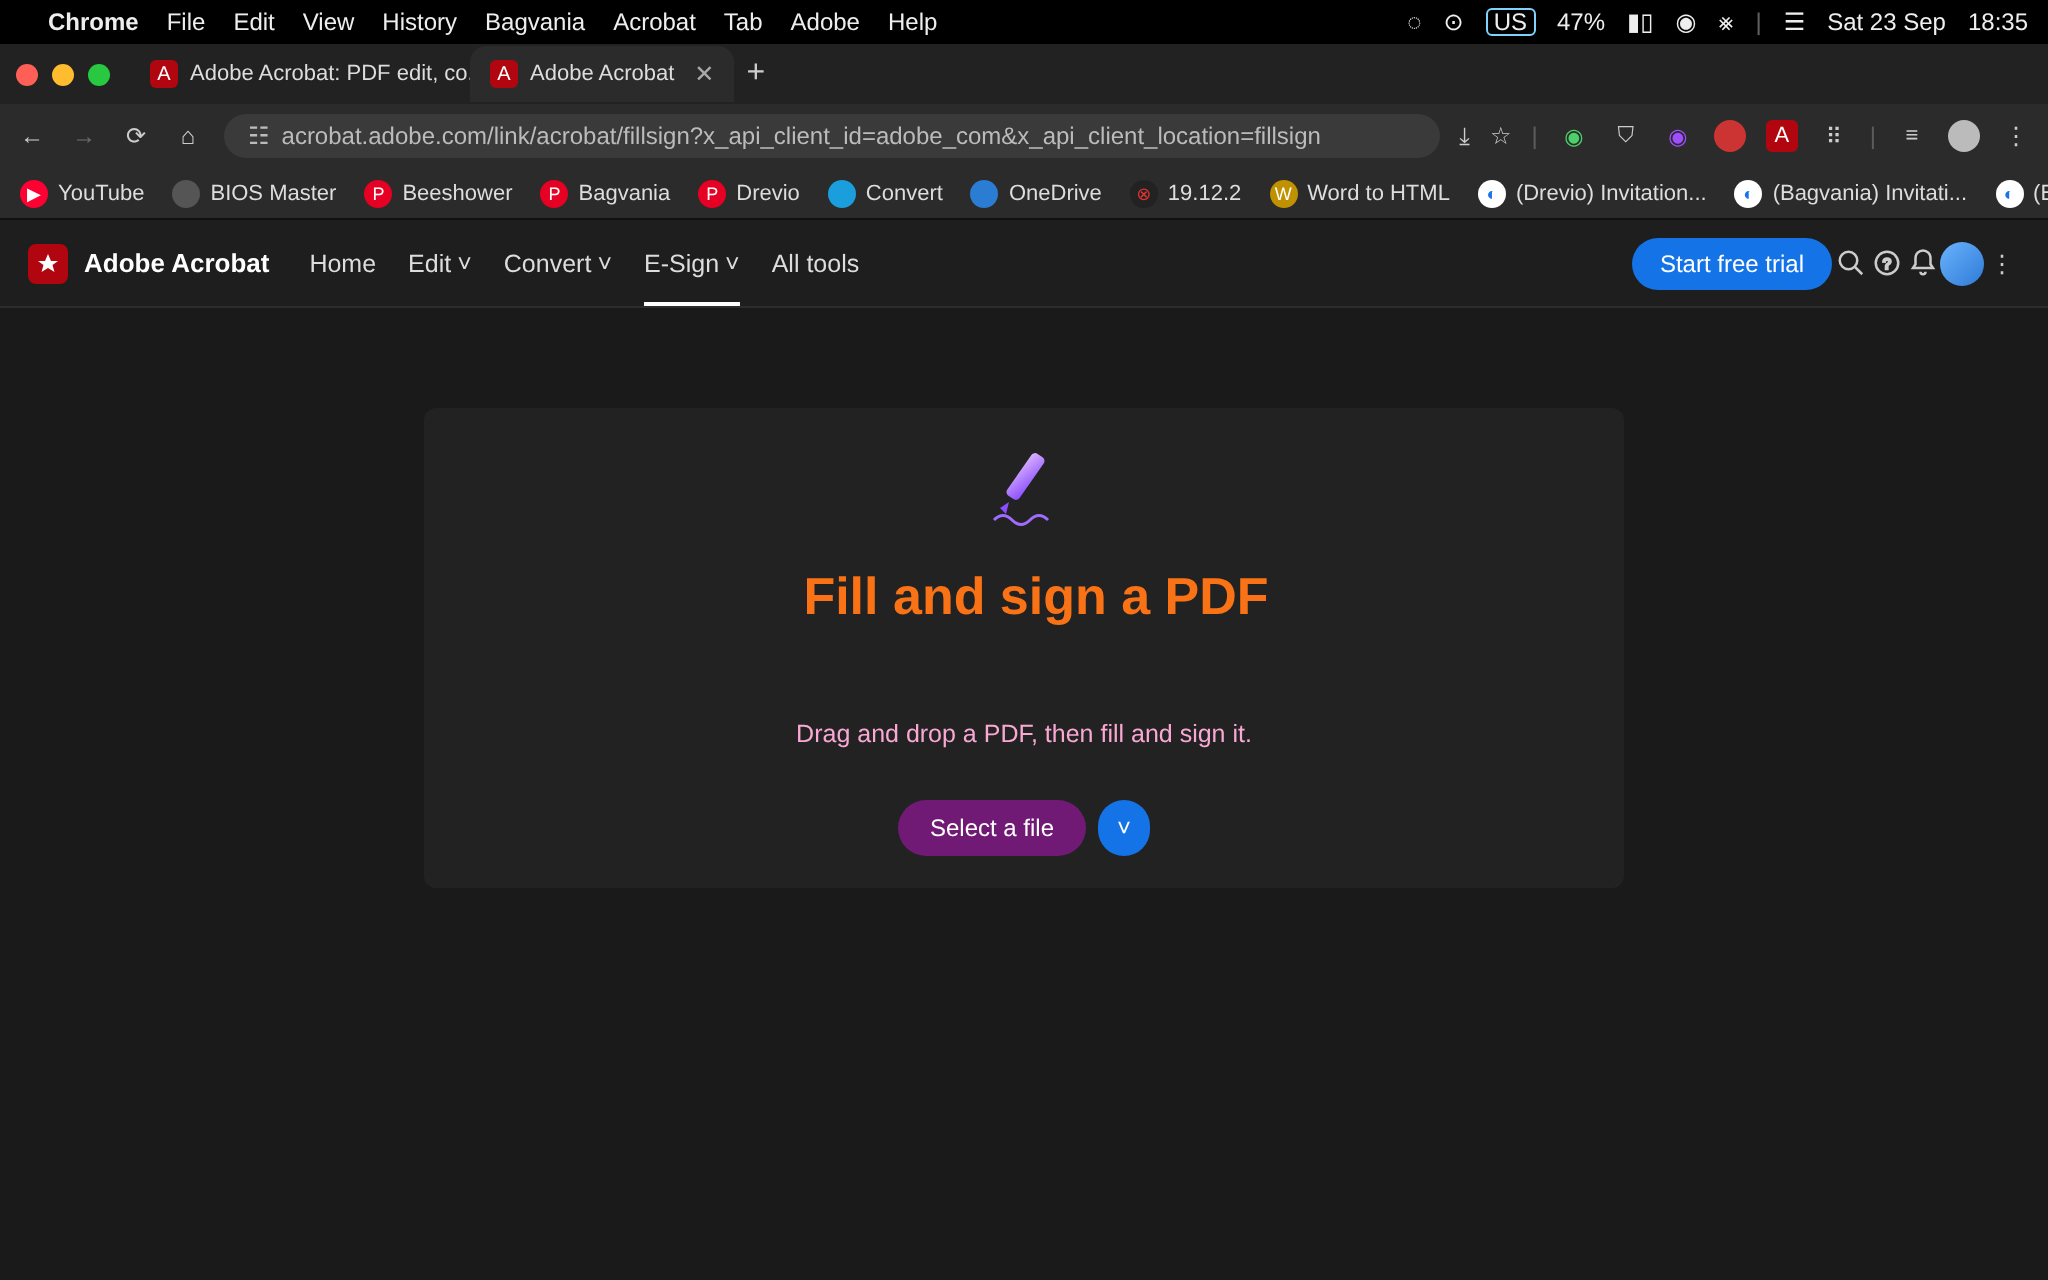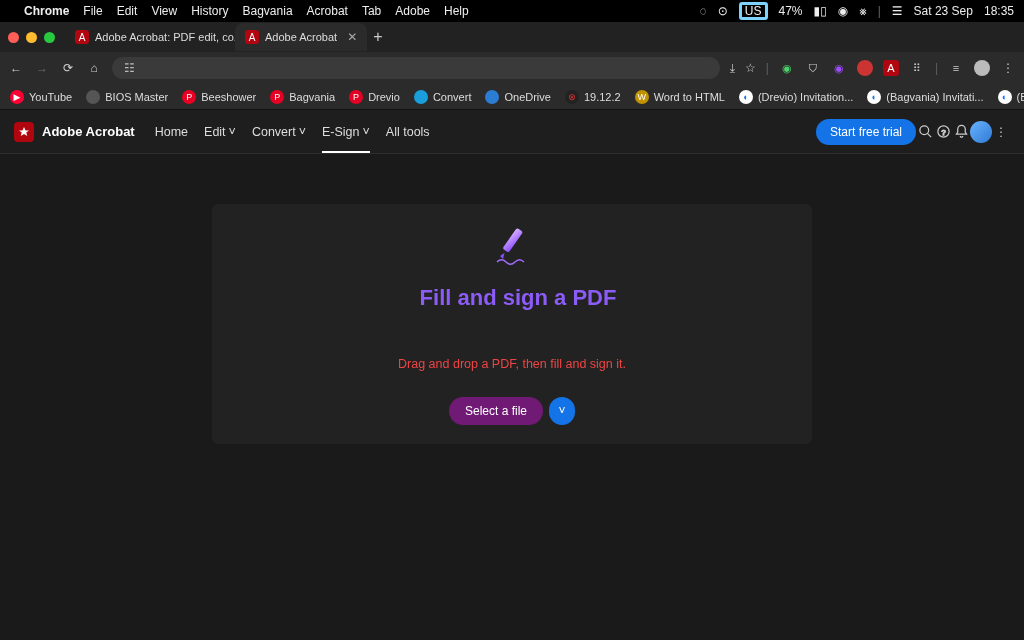--- a/index.html
+++ b/index.html
@@ -20,21 +20,21 @@
   .mac-menubar .left span { cursor: default; }
   .mac-menubar .left .bold { font-weight: 600; }
   .mac-menubar .right {
     margin-left: auto; display: flex; align-items: center; gap: 11px;
   }
   .mac-menubar .right span { font-size: 12px; }
   .mac-menubar .apple {
     font-size: 13px; line-height: 1;
   }
   .mac-badge {
-    border: 3px solid #7dd3fc; border-radius: 3px; padding: 0 3px;
+    border: 1px solid #7dd3fc; border-radius: 3px; padding: 0 3px;
     font-size: 10px; line-height: 12px;
   }
 
   
   .tabstrip {
     height: 30px; background: #222; display: flex; align-items: center;
     padding: 0 8px; position: relative;
   }
   .traffic-lights { display: flex; gap: 7px; margin-right: 10px; }
   .traffic-lights span {
@@ -145,22 +145,22 @@
   
   .ac-main {
     flex: 1; display: flex; align-items: flex-start; justify-content: center;
     padding-top: 50px;
   }
   .card {
     width: 600px; height: 240px; background: #222; border-radius: 6px;
     display: flex; flex-direction: column; align-items: center;
     justify-content: center; gap: 10px; text-align: center;
   }
-  .card h2 { font-size: 22px; font-weight: 700; color: #8b5cf6; margin-left: 12px; }
-  .card p { font-size: 12.5px; color: #ef4444; margin-top: 36px; }
+  .card h2 { font-size: 26px; font-weight: 700; color: #f97316; margin-left: 12px; }
+  .card p { font-size: 12.5px; color: #f9a8d4; margin-top: 36px; }
   .card .btn-row { display: flex; gap: 6px; margin-top: 16px; }
   .btn-select {
     background: #701a75; color: #fff; border: none;
     padding: 7px 16px; border-radius: 14px; font-size: 12px;
   }
   .btn-chevron {
     background: #1473e6; color: #fff; border: none;
     width: 26px; border-radius: 13px; font-size: 12px;
   }
   .pen-icon {
@@ -219,20 +219,21 @@
   <span class="newtab">+</span>
 </div>
 
 <div class="addressbar">
   <span class="ab-icon">←</span>
   <span class="ab-icon" style="opacity:.4">→</span>
   <span class="ab-icon">⟳</span>
   <span class="ab-icon">⌂</span>
   <div class="ab-url">
     <span>☷</span>
+    <span>acrobat.adobe.com/link/acrobat/fillsign?x_api_client_id=adobe_com&amp;x_api_client_location=fillsign</span>
   </div>
   <div class="ab-right">
     <span>⤓</span>
     <span>☆</span>
     <span style="opacity:.3">|</span>
     <span class="ab-ext" style="color:#4dd06a">◉</span>
     <span class="ab-ext">⛉</span>
     <span class="ab-ext" style="color:#9e4dff">◉</span>
     <span class="ab-ext" style="background:#c33;border-radius:50%"> </span>
     <span class="ab-ext" style="background:#b1060f;border-radius:3px;color:#fff">A</span>

